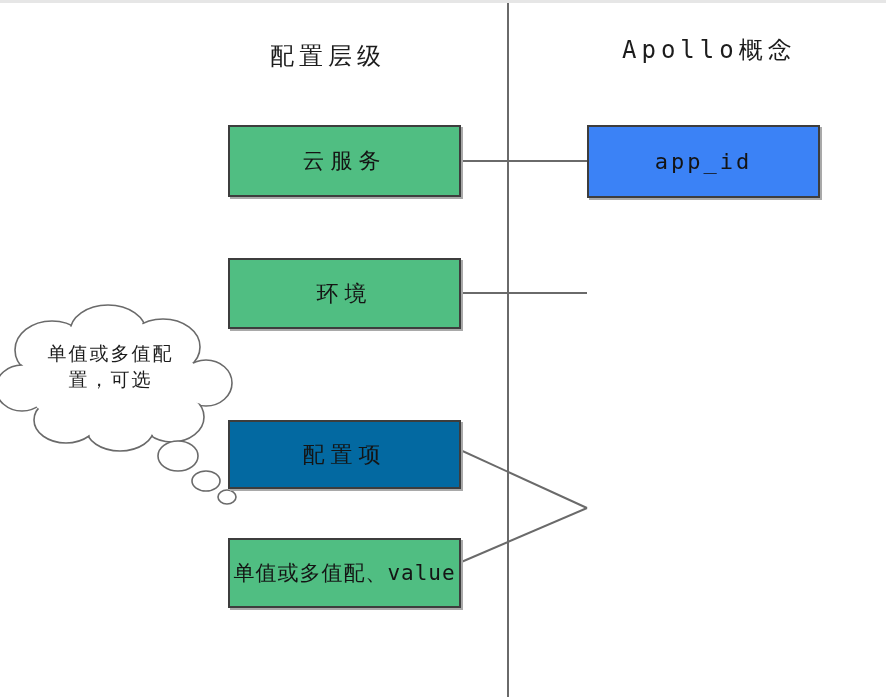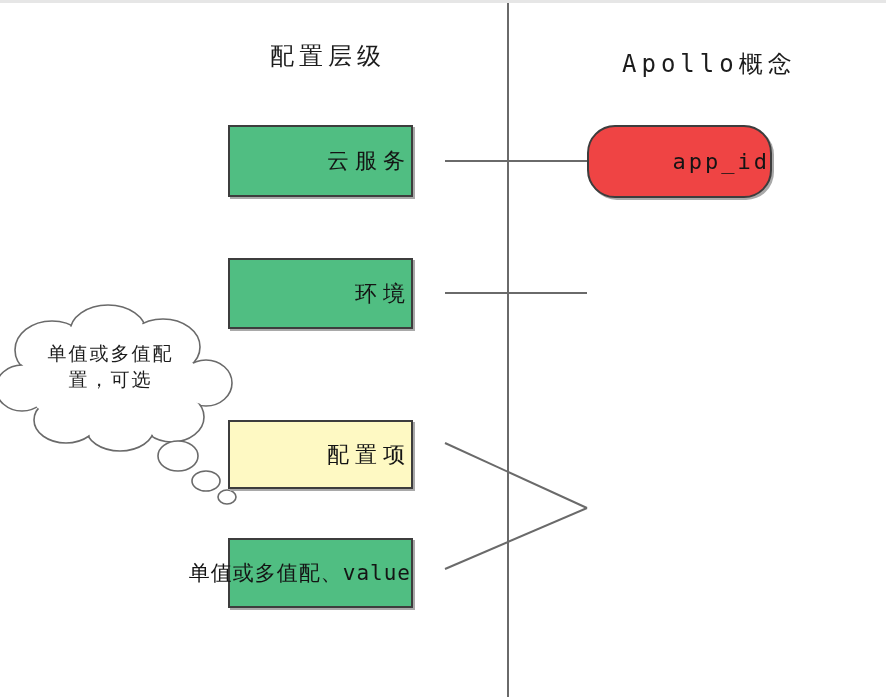--- a/index.html
+++ b/index.html
@@ -19,39 +19,39 @@
   svg.lines { position: absolute; left: 0; top: 0; }
 
   .col-title {
     position: absolute;
     font-size: 24px;
     color: #1c1c1c;
     letter-spacing: 5px;
     white-space: nowrap;
   }
   .col-title.left  { left: 270px; top: 40px; }
-  .col-title.right { left: 622px; top: 48px; text-align: center; }
+  .col-title.right { left: 622px; top: 34px; text-align: center; }
 
   .node {
     position: absolute;
-    width: 185px;
+    width: 233px;
     border: 2px solid #3d3d3d;
     box-shadow: 2px 2px 0 #a9a9a9;
     box-sizing: border-box;
     display: flex;
     align-items: center;
-    justify-content: flex-end;
+    justify-content: center;
     color: #141414;
     font-size: 22px;
     letter-spacing: 6px;
     white-space: nowrap;
   }
   .green  { background: #50be82; }
-  .yellow { background: #ef4444; border-radius: 28px; }
-  .blue   { background: #fef9c3; }
+  .yellow { background: #3b82f6; }
+  .blue   { background: #0369a1; }
 
   .n-cloudservice { left: 228px; top: 125px; height: 72px; }
   .n-appid        { left: 587px; top: 125px; height: 73px; letter-spacing: 3px; }
   .n-environment  { left: 228px; top: 258px; height: 71px; }
   .n-cluster      { left: 587px; top: 258px; height: 71px; }
   .n-configitem   { left: 228px; top: 420px; height: 69px; }
   .n-configkv     { left: 228px; top: 538px; height: 70px; font-size: 21px; letter-spacing: 1px; }
   .n-namespace    { left: 587px; top: 471px; height: 72px; letter-spacing: 3px; }
 
   .bubble-text {

